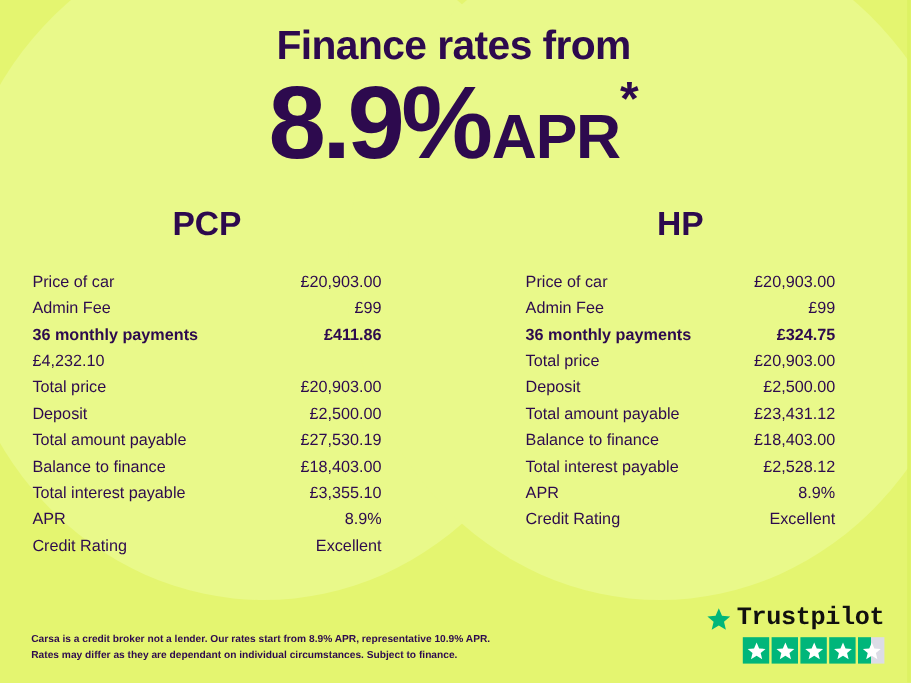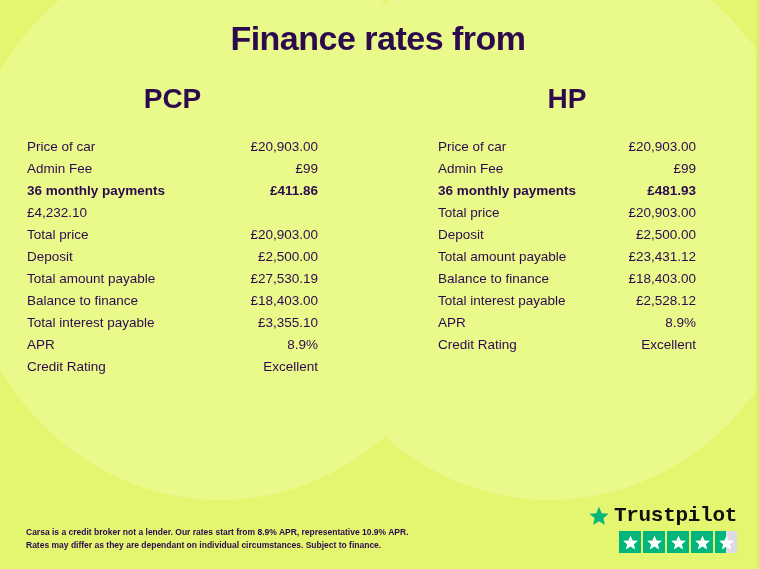--- a/index.html
+++ b/index.html
@@ -174,20 +174,23 @@
 <body>
 
 <div class="poster">
   <div class="blob blob-left"></div>
   <div class="blob blob-right"></div>
 
   <div class="content">
 
     <div class="headline">Finance rates from</div>
 
+    <div class="big-rate">
+      <span class="num">8.9%</span><span class="apr">APR</span><span class="star">*</span>
+    </div>
 
     <div class="columns">
 
       <div class="col col-left">
         <div class="col-title">PCP</div>
 
         <div class="row">
           <span class="label">Price of car</span>
           <span class="value">£20,903.00</span>
         </div>
@@ -238,21 +241,21 @@
         <div class="row">
           <span class="label">Price of car</span>
           <span class="value">£20,903.00</span>
         </div>
         <div class="row">
           <span class="label">Admin Fee</span>
           <span class="value">£99</span>
         </div>
         <div class="row bold">
           <span class="label">36 monthly payments</span>
-          <span class="value">£481.93</span>
+          <span class="value">£324.75</span>
         </div>
         <div class="row">
           <span class="label">Total price</span>
           <span class="value">£20,903.00</span>
         </div>
         <div class="row">
           <span class="label">Deposit</span>
           <span class="value">£2,500.00</span>
         </div>
         <div class="row">

